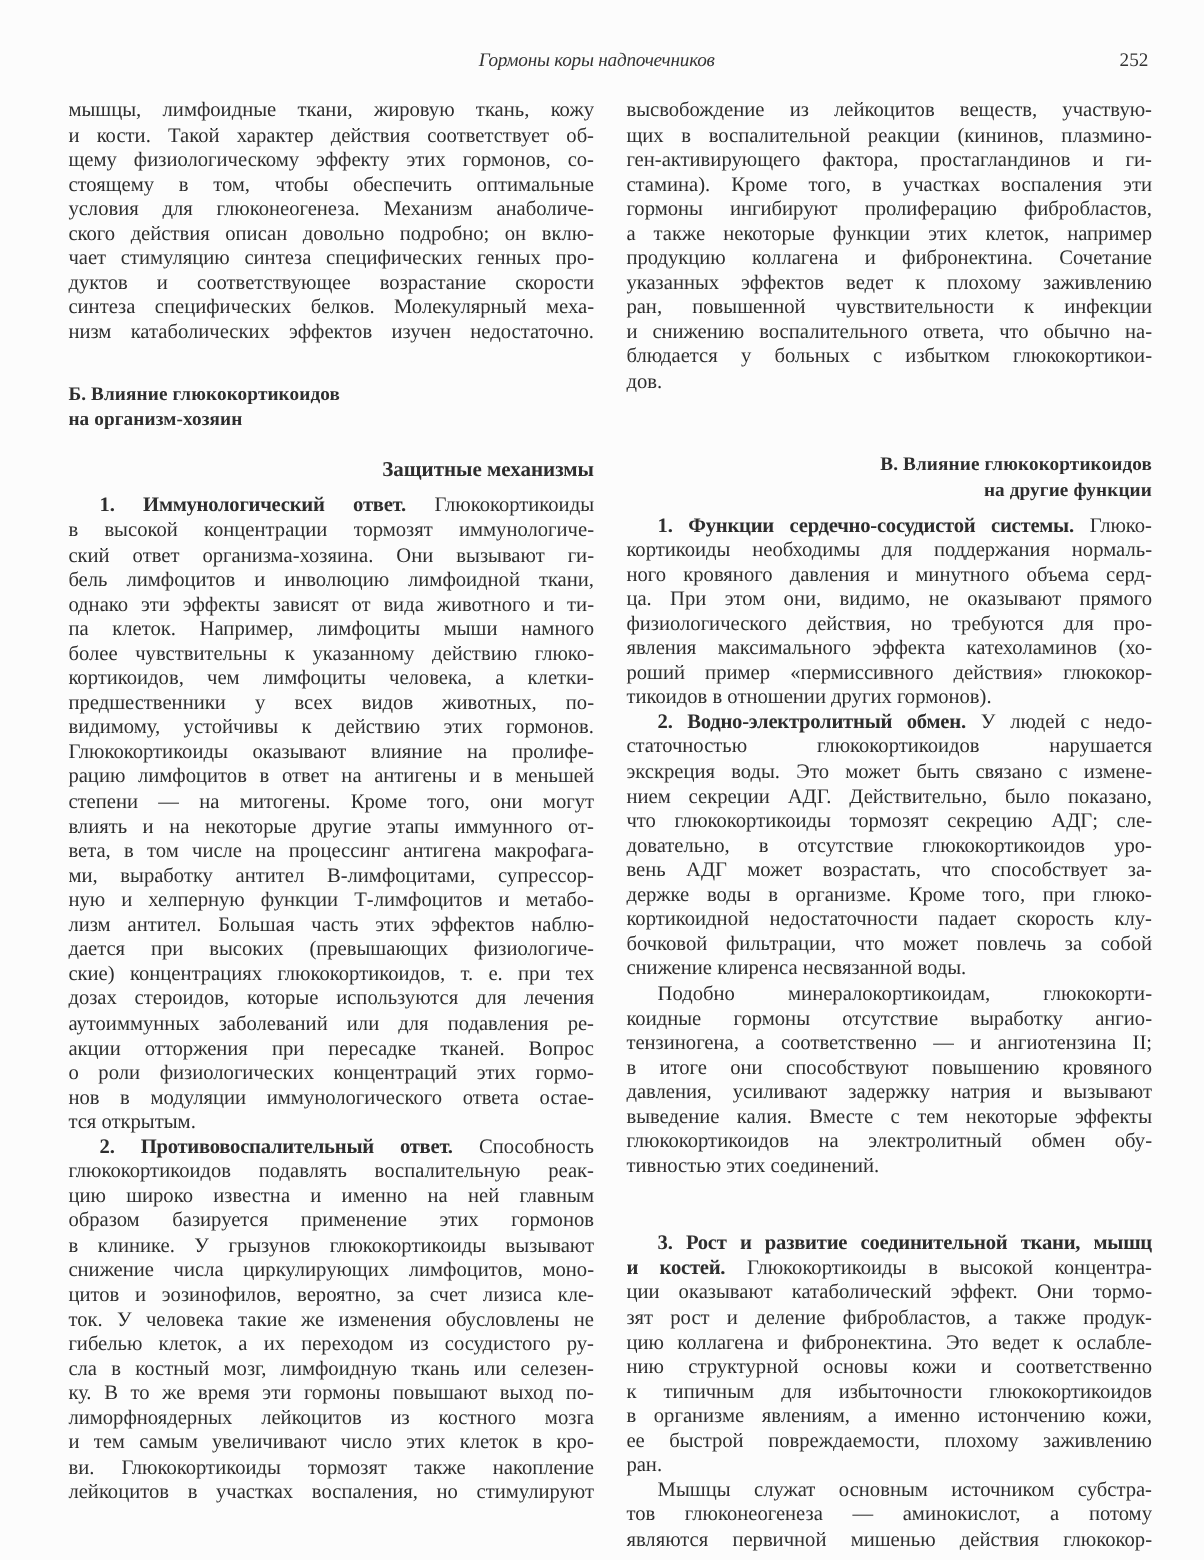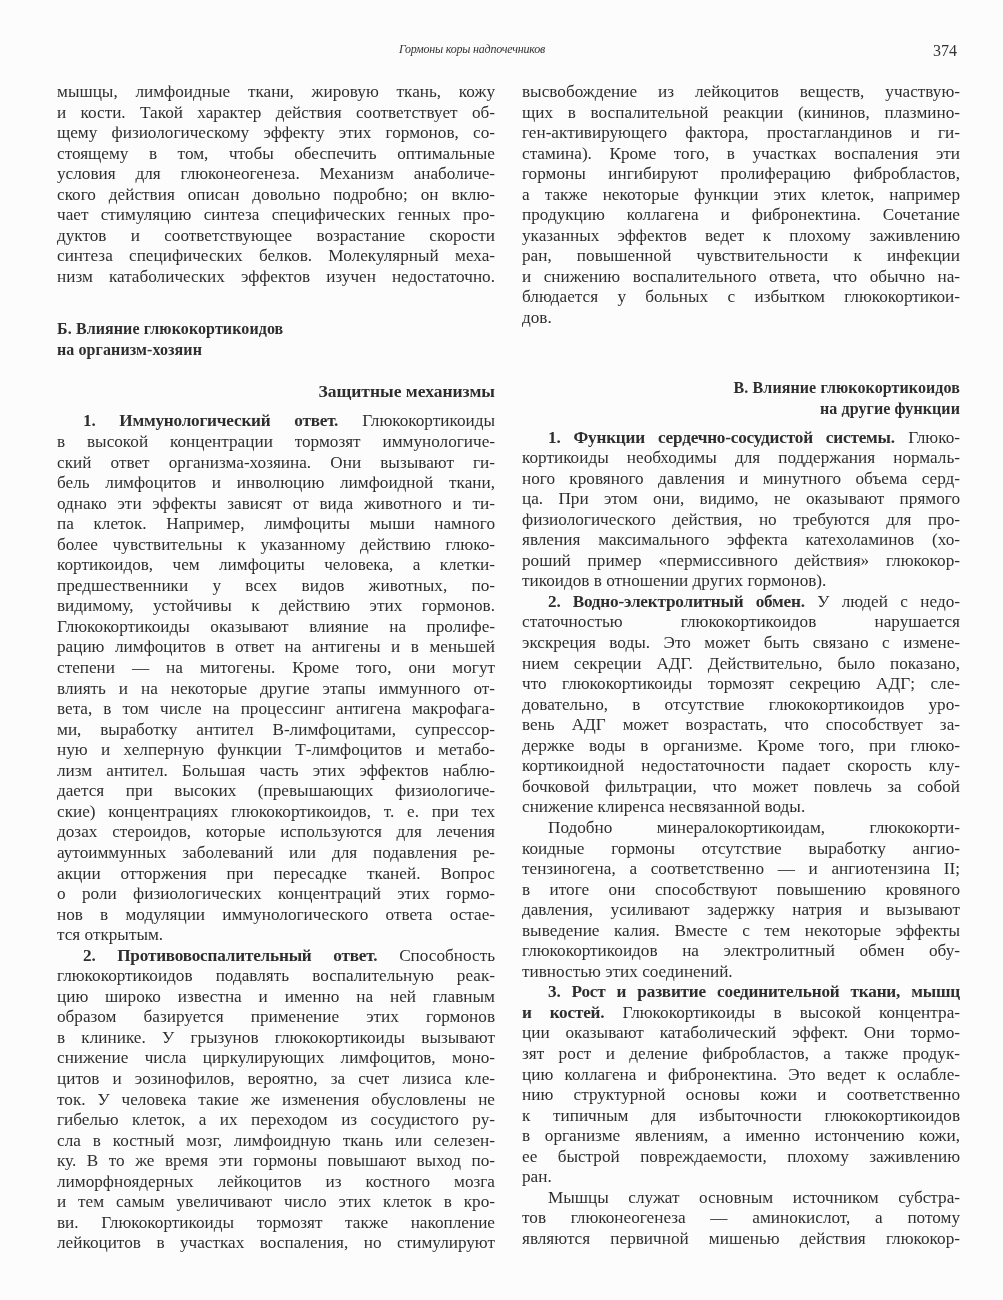--- a/index.html
+++ b/index.html
@@ -5,21 +5,21 @@
   html, body { margin: 0; padding: 0; }
   body {
     width: 1003px; height: 1300px; background: #fcfcfc; overflow: hidden;
     position: relative; color: #2e2e2e;
     font-family: "Liberation Serif", "DejaVu Serif", serif;
   }
   .running-head {
     position: absolute; top: 42px; left: 0; width: 1003px; height: 24px;
   }
   .running-title {
-    position: absolute; left: 399px; top: 0; font-style: italic; font-size: 12px;
+    position: absolute; left: 399px; top: 0; font-style: italic; font-size: 16px;
     letter-spacing: -0.2px; color: #333;
   }
   .page-number {
     position: absolute; left: 933px; top: 0; font-size: 16px; color: #333;
   }
   .col {
     position: absolute; top: 82px; width: 438px;
     font-size: 17.2px; line-height: 20.55px;
   }
   .col-left { left: 57px; }
@@ -33,21 +33,21 @@
   .h2 {
     font-weight: bold; font-size: 16px; line-height: 21px; margin: 0; letter-spacing: 0.1px;
   }
   .h3 { font-weight: bold; font-size: 17.5px; line-height: 21px; margin: 0; }
 </style>
 </head>
 <body>
 
 <div class="running-head">
   <span class="running-title">Гормоны коры надпочечников</span>
-  <span class="page-number">374</span>
+  <span class="page-number">252</span>
 </div>
 
 <div class="col col-left">
   <div class="p">
     <span class="line">мышцы, лимфоидные ткани, жировую ткань, кожу</span>
     <span class="line">и кости. Такой характер действия соответствует об-</span>
     <span class="line">щему физиологическому эффекту этих гормонов, со-</span>
     <span class="line">стоящему в том, чтобы обеспечить оптимальные</span>
     <span class="line">условия для глюконеогенеза. Механизм анаболиче-</span>
     <span class="line">ского действия описан довольно подробно; он вклю-</span>
@@ -163,21 +163,21 @@
     <span class="line">коидные гормоны отсутствие выработку ангио-</span>
     <span class="line">тензиногена, а соответственно — и ангиотензина II;</span>
     <span class="line">в итоге они способствуют повышению кровяного</span>
     <span class="line">давления, усиливают задержку натрия и вызывают</span>
     <span class="line">выведение калия. Вместе с тем некоторые эффекты</span>
     <span class="line">глюкокортикоидов на электролитный обмен обу-</span>
     <span class="line last">тивностью этих соединений.</span>
   </div>
 
   <div class="p">
-    <span class="line" style="padding-left:26px;"><b class="b">3. Рост и развитие соединительной ткани, мышц</b></span>
+    <span class="line" style="padding-left:26px;margin-top:44px;"><b class="b">3. Рост и развитие соединительной ткани, мышц</b></span>
     <span class="line"><b class="b">и костей.</b><span> Глюкокортикоиды в высокой концентра-</span></span>
     <span class="line">ции оказывают катаболический эффект. Они тормо-</span>
     <span class="line">зят рост и деление фибробластов, а также продук-</span>
     <span class="line">цию коллагена и фибронектина. Это ведет к ослабле-</span>
     <span class="line">нию структурной основы кожи и соответственно</span>
     <span class="line">к типичным для избыточности глюкокортикоидов</span>
     <span class="line">в организме явлениям, а именно истончению кожи,</span>
     <span class="line">ее быстрой повреждаемости, плохому заживлению</span>
     <span class="line last">ран.</span>
   </div>

